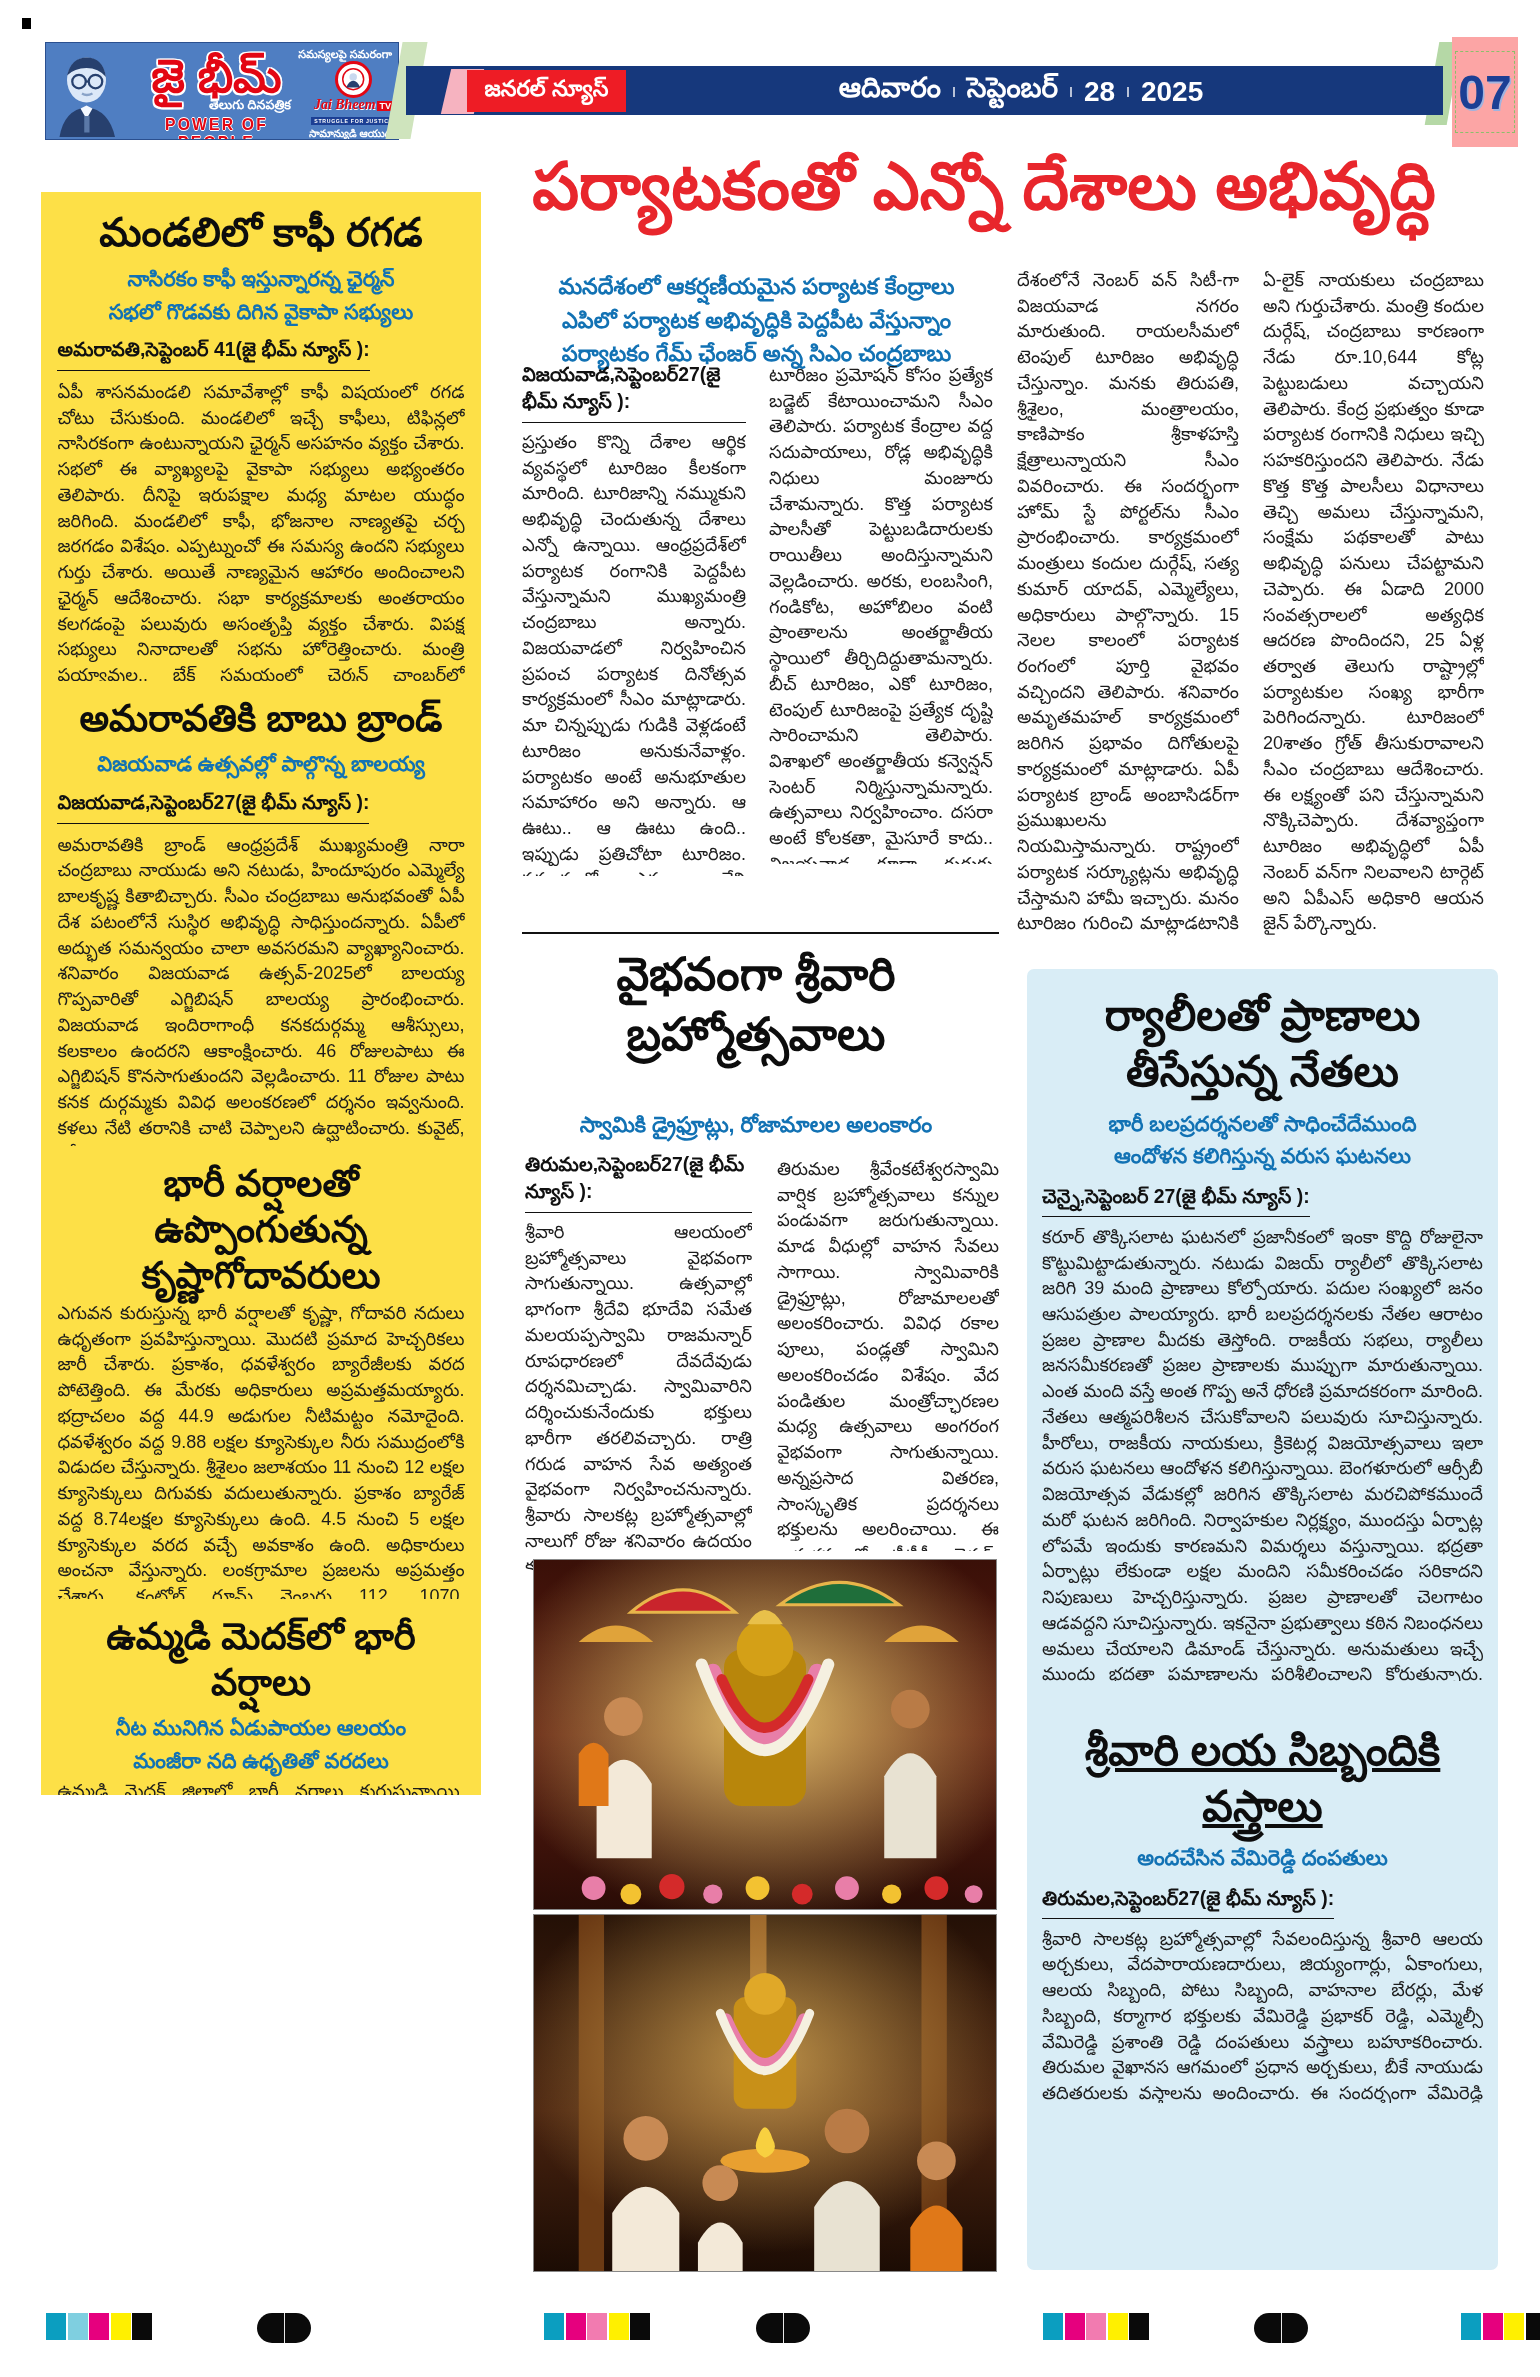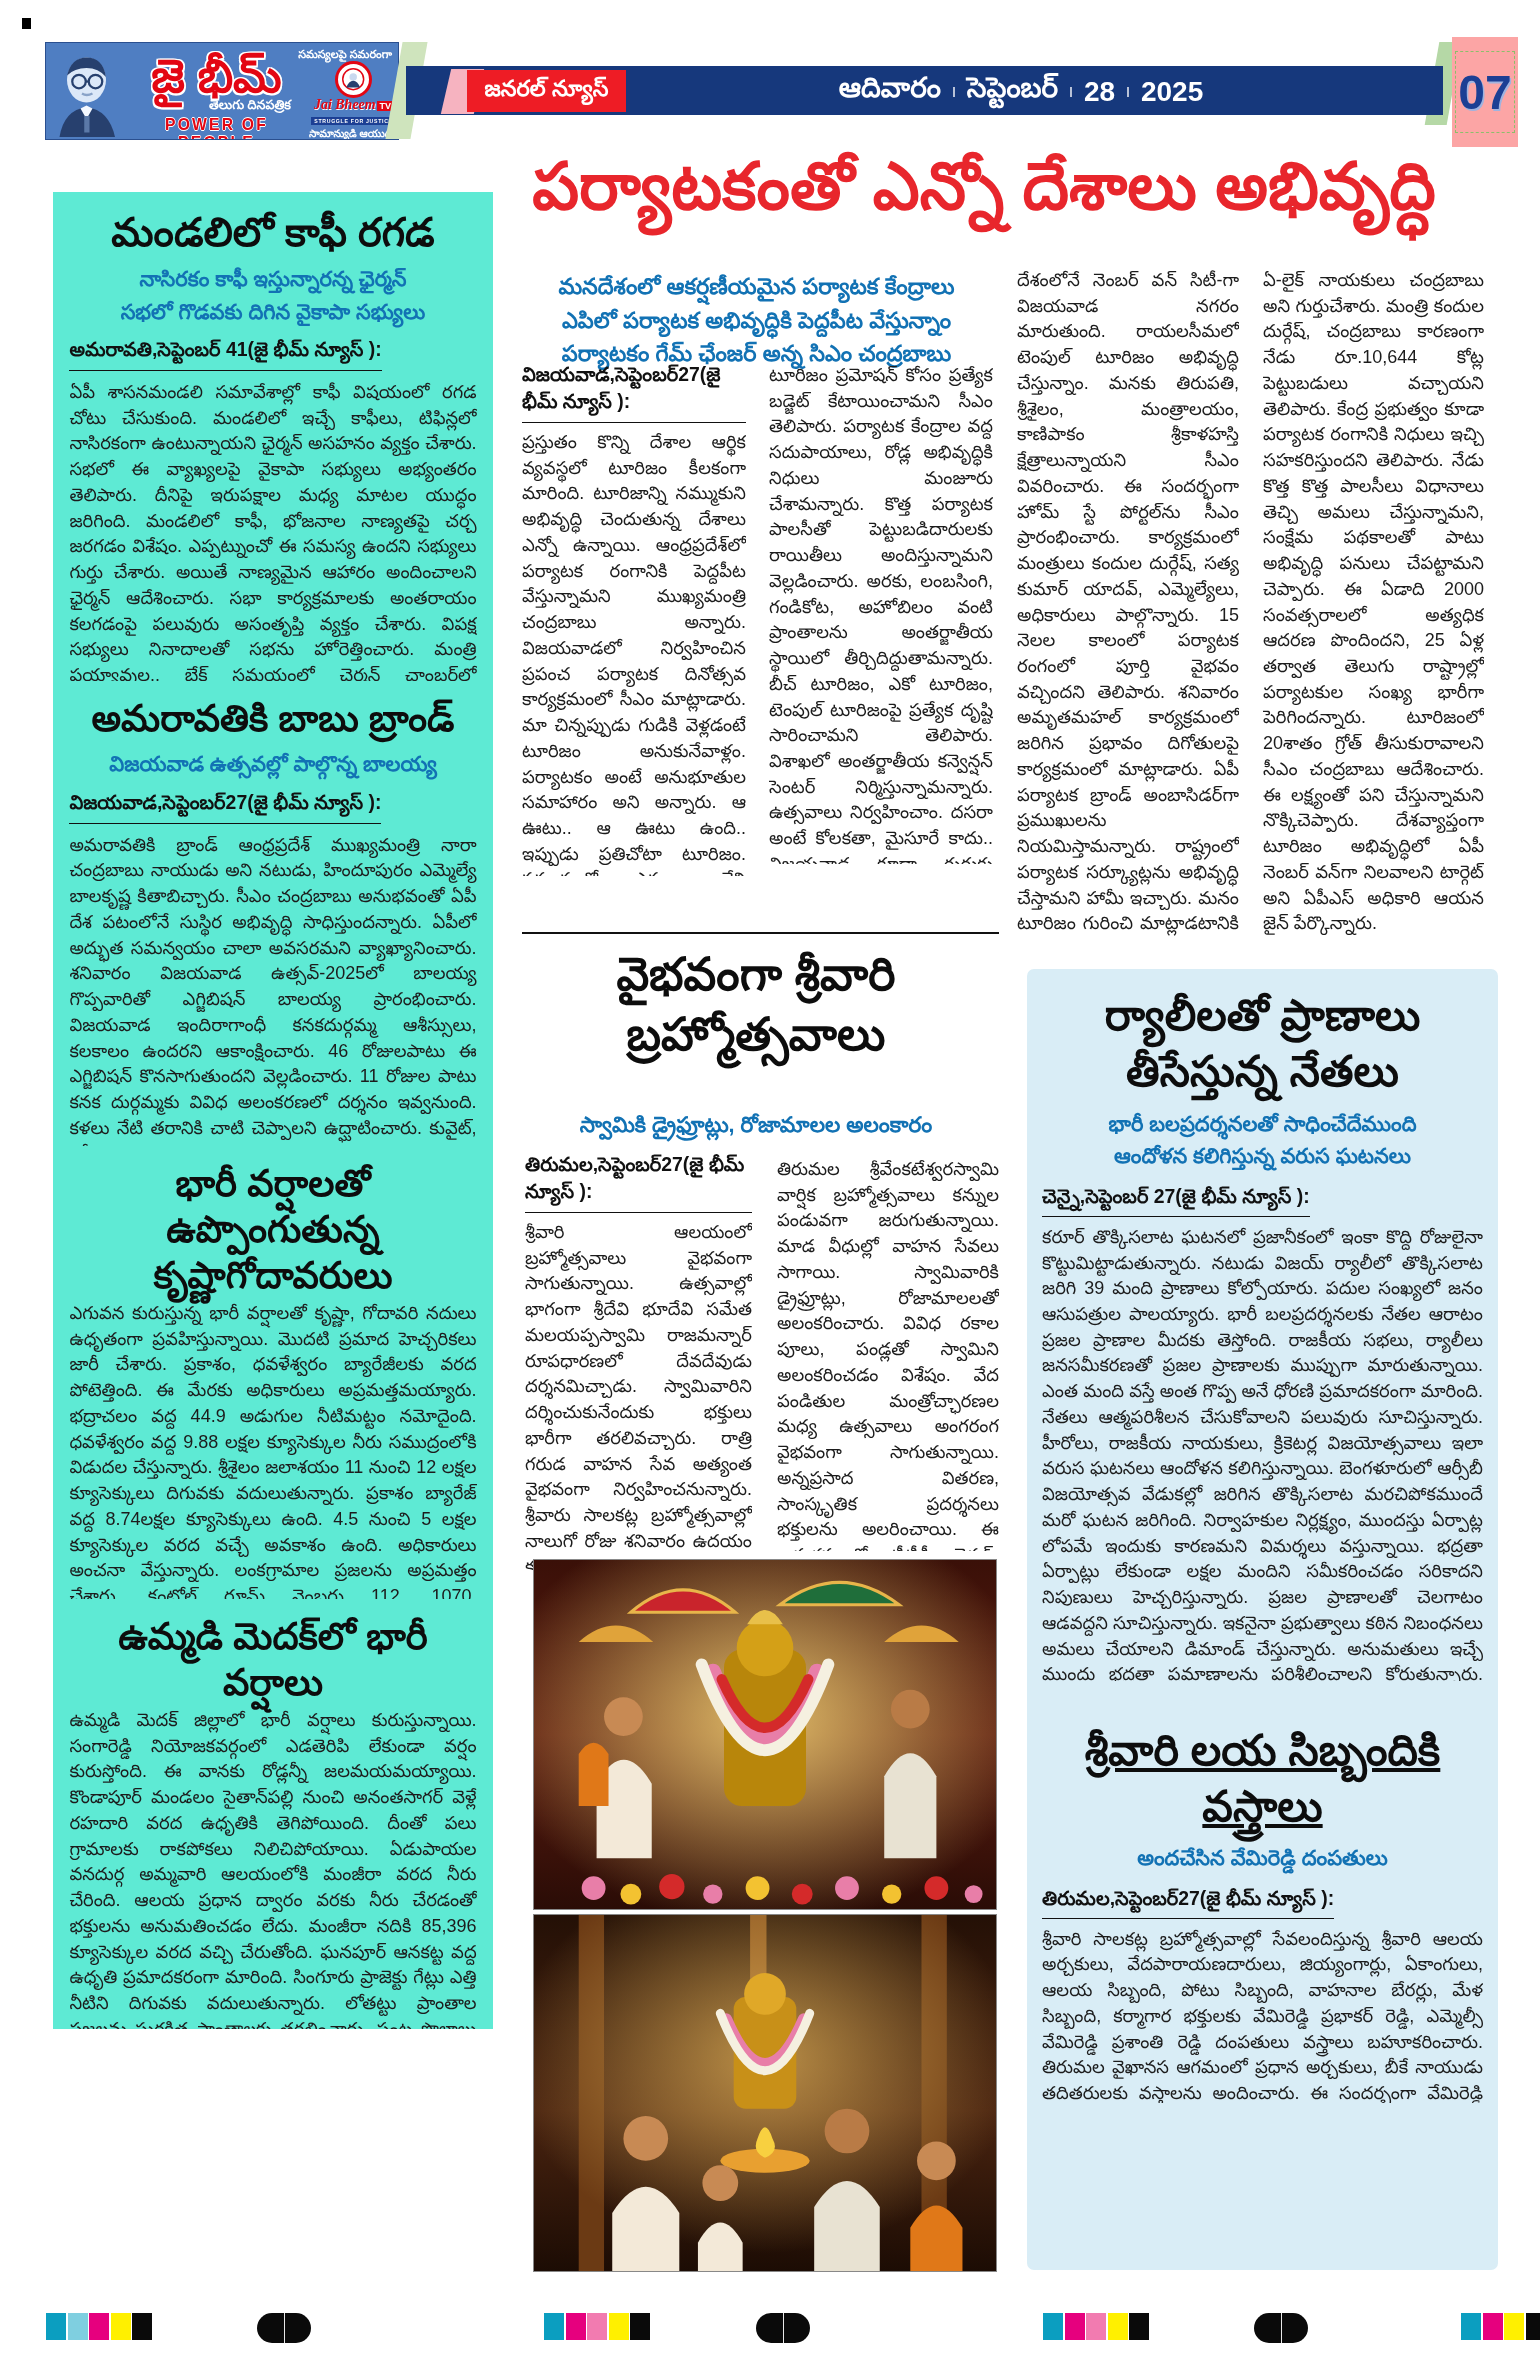--- a/index.html
+++ b/index.html
@@ -56,21 +56,21 @@
                  font-size:22.4px;line-height:1.5;}
   .dateline{font-weight:bold;color:#111;font-size:19.4px;display:inline-block;border-bottom:1.5px solid #111;
             padding-bottom:4.5px;margin-bottom:7.5px;}
   .bodytext{font-size:18px;line-height:1.43;text-align:justify;color:#1c1c1c;overflow:hidden;}
   .lead-col1{left:522px;top:363px;width:224px;height:501px;}
   .lead-col2{left:769px;top:363px;width:224px;height:501px;}
   .lead-col3{left:1017px;top:268px;width:222px;height:671px;}
   .lead-col4{left:1263px;top:268px;width:221px;height:671px;}
 
   
-  .leftbox{left:53px;top:192px;width:440px;height:1837px;background:#5eead4;overflow:hidden;
+  .leftbox{left:41px;top:192px;width:440px;height:1603px;background:#fde047;overflow:hidden;
            padding:0 16.4px;box-sizing:border-box;}
   .lb-headline{text-align:center;font-weight:bold;color:#0d0d0d;font-size:40px;line-height:1.25;margin-top:15px;}
   .lb-headline.small{font-size:37px;}
   .lb-subheads{text-align:center;color:#1272b4;font-weight:bold;font-size:21px;line-height:1.55;margin-top:6px;}
   .lb-dateline{margin-top:10.4px;}
   .lb-body{margin-top:1.5px;}
   .h430{height:301px;} .h440{height:313px;} .h420{height:298px;} .h520{height:388px;}
 
   
   .mid-rule{left:522px;top:932px;width:477px;height:2.2px;background:#111;}
@@ -205,20 +205,24 @@
       <div class="bodytext lb-body h440">అమరావతికి బ్రాండ్ ఆంధ్రప్రదేశ్ ముఖ్యమంత్రి నారా చంద్రబాబు నాయుడు అని నటుడు, హిందూపురం ఎమ్మెల్యే బాలకృష్ణ కితాబిచ్చారు. సీఎం చంద్రబాబు అనుభవంతో ఏపీ దేశ పటంలోనే సుస్థిర అభివృద్ధి సాధిస్తుందన్నారు. ఏపీలో అద్భుత సమన్వయం చాలా అవసరమని వ్యాఖ్యానించారు. శనివారం విజయవాడ ఉత్సవ్-2025లో బాలయ్య గొప్పవారితో ఎగ్జిబిషన్ బాలయ్య ప్రారంభించారు. విజయవాడ ఇందిరాగాంధీ కనకదుర్గమ్మ ఆశీస్సులు, కలకాలం ఉందరని ఆకాంక్షించారు. 46 రోజులపాటు ఈ ఎగ్జిబిషన్ కొనసాగుతుందని వెల్లడించారు. 11 రోజుల పాటు కనక దుర్గమ్మకు వివిధ అలంకరణలో దర్శనం ఇవ్వనుంది. కళలు నేటి తరానికి చాటి చెప్పాలని ఉద్ఘాటించారు. కువైట్, తోట బొమ్మలు కృష్ణా జిల్లా ప్రాచుర్యం పొందాయని వ్యాఖ్యానించారు. సినీ పరిశ్రమ రాజధాని విజయవాడ అని నొక్కిచెప్పారు. నా పరిశ్రమ అభివృద్ధికి ఎంతగానో తోడ్పడుతోందని తెలిపారు. అమరావతికి వైద్య సేవలు అందుబాటులోకి వస్తాయని హాస్పిటల్‌ను త్వరలోనే పూర్తి చేస్తామని నందమూరి బాలకృష్ణ పేర్కొన్నారు.</div>
     </div>
 
     <div>
       <div class="lb-headline small">భారీ వర్షాలతో ఉప్పొంగుతున్న కృష్ణాగోదావరులు</div>
       <div class="bodytext lb-body h420">ఎగువన కురుస్తున్న భారీ వర్షాలతో కృష్ణా, గోదావరి నదులు ఉధృతంగా ప్రవహిస్తున్నాయి. మొదటి ప్రమాద హెచ్చరికలు జారీ చేశారు. ప్రకాశం, ధవళేశ్వరం బ్యారేజీలకు వరద పోటెత్తింది. ఈ మేరకు అధికారులు అప్రమత్తమయ్యారు. భద్రాచలం వద్ద 44.9 అడుగుల నీటిమట్టం నమోదైంది. ధవళేశ్వరం వద్ద 9.88 లక్షల క్యూసెక్కుల నీరు సముద్రంలోకి విడుదల చేస్తున్నారు. శ్రీశైలం జలాశయం 11 నుంచి 12 లక్షల క్యూసెక్కులు దిగువకు వదులుతున్నారు. ప్రకాశం బ్యారేజ్ వద్ద 8.74లక్షల క్యూసెక్కులు ఉంది. 4.5 నుంచి 5 లక్షల క్యూసెక్కుల వరద వచ్చే అవకాశం ఉంది. అధికారులు అంచనా వేస్తున్నారు. లంకగ్రామాల ప్రజలను అప్రమత్తం చేశారు. కంట్రోల్ రూమ్ నెంబర్లు 112, 1070, 18004250101కు ఫోన్ చేయాలని సూచించారు. మరోవైపు నది పరివాహక ప్రాంత ప్రజలు జాగ్రత్తలు తీసుకోవాలని, పొంగిపొర్లే వాగులు, కాలువలు, రోడ్లు దాటే ప్రయత్నాలు చేయవద్దని విపత్తుల సంస్థ మేనేజింగ్ డైరెక్టర్ ప్రభుత్ జైన్ తెలిపారు.</div>
     </div>
 
     <div>
       <div class="lb-headline small">ఉమ్మడి మెదక్‌లో భారీ వర్షాలు</div>
+      <div class="lb-subheads">
+        <div>నీట మునిగిన ఏడుపాయల ఆలయం</div>
+        <div>మంజీరా నది ఉధృతితో వరదలు</div>
+      </div>
       <div class="bodytext lb-body h520">ఉమ్మడి మెదక్ జిల్లాలో భారీ వర్షాలు కురుస్తున్నాయి. సంగారెడ్డి నియోజకవర్గంలో ఎడతెరిపి లేకుండా వర్షం కురుస్తోంది. ఈ వానకు రోడ్లన్నీ జలమయమయ్యాయి. కొండాపూర్ మండలం సైతాన్‌పల్లి నుంచి అనంతసాగర్ వెళ్లే రహదారి వరద ఉధృతికి తెగిపోయింది. దీంతో పలు గ్రామాలకు రాకపోకలు నిలిచిపోయాయి. ఏడుపాయల వనదుర్గ అమ్మవారి ఆలయంలోకి మంజీరా వరద నీరు చేరింది. ఆలయ ప్రధాన ద్వారం వరకు నీరు చేరడంతో భక్తులను అనుమతించడం లేదు. మంజీరా నదికి 85,396 క్యూసెక్కుల వరద వచ్చి చేరుతోంది. ఘనపూర్ ఆనకట్ట వద్ద ఉధృతి ప్రమాదకరంగా మారింది. సింగూరు ప్రాజెక్టు గేట్లు ఎత్తి నీటిని దిగువకు వదులుతున్నారు. లోతట్టు ప్రాంతాల ప్రజలను సురక్షిత ప్రాంతాలకు తరలించారు. పంట పొలాలు నీట మునిగాయి. మహబూబ్‌నగర్, కాళారం, పటేషం, మలహార్, మరో మూడు రోజుల పాటు భారీ వర్షాలు కురుస్తాయని వాతావరణ శాఖ హెచ్చరించింది.</div>
     </div>
   </div>
 
   <div class="abs mid-rule"></div>
   <div class="abs mid-headline">వైభవంగా శ్రీవారి బ్రహ్మోత్సవాలు</div>
   <div class="abs mid-subhead">స్వామికి డ్రైఫ్రూట్లు, రోజామాలల అలంకారం</div>
   <div class="abs mid-col1">
     <span class="dateline">తిరుమల,సెప్టెంబర్27(జై భీమ్ న్యూస్ ):</span>
     <div class="bodytext" style="height:350px;">శ్రీవారి ఆలయంలో బ్రహ్మోత్సవాలు వైభవంగా సాగుతున్నాయి. ఉత్సవాల్లో భాగంగా శ్రీదేవి భూదేవి సమేత మలయప్పస్వామి రాజమన్నార్ రూపధారణలో దేవదేవుడు దర్శనమిచ్చాడు. స్వామివారిని దర్శించుకునేందుకు భక్తులు భారీగా తరలివచ్చారు. రాత్రి గరుడ వాహన సేవ అత్యంత వైభవంగా నిర్వహించనున్నారు. శ్రీవారు సాలకట్ల బ్రహ్మోత్సవాల్లో నాలుగో రోజు శనివారం ఉదయం కల్పవృక్ష వాహనంపై తిరుమాడ వీధుల్లో ఊరేగారు. వైదిక విజ్ఞాన జాగరణకు మంత్రోచ్ఛారణలు, భక్తుల గోవింద నామస్మరణలతో తిరుమల గిరులు మారుమోగాయి.</div>

